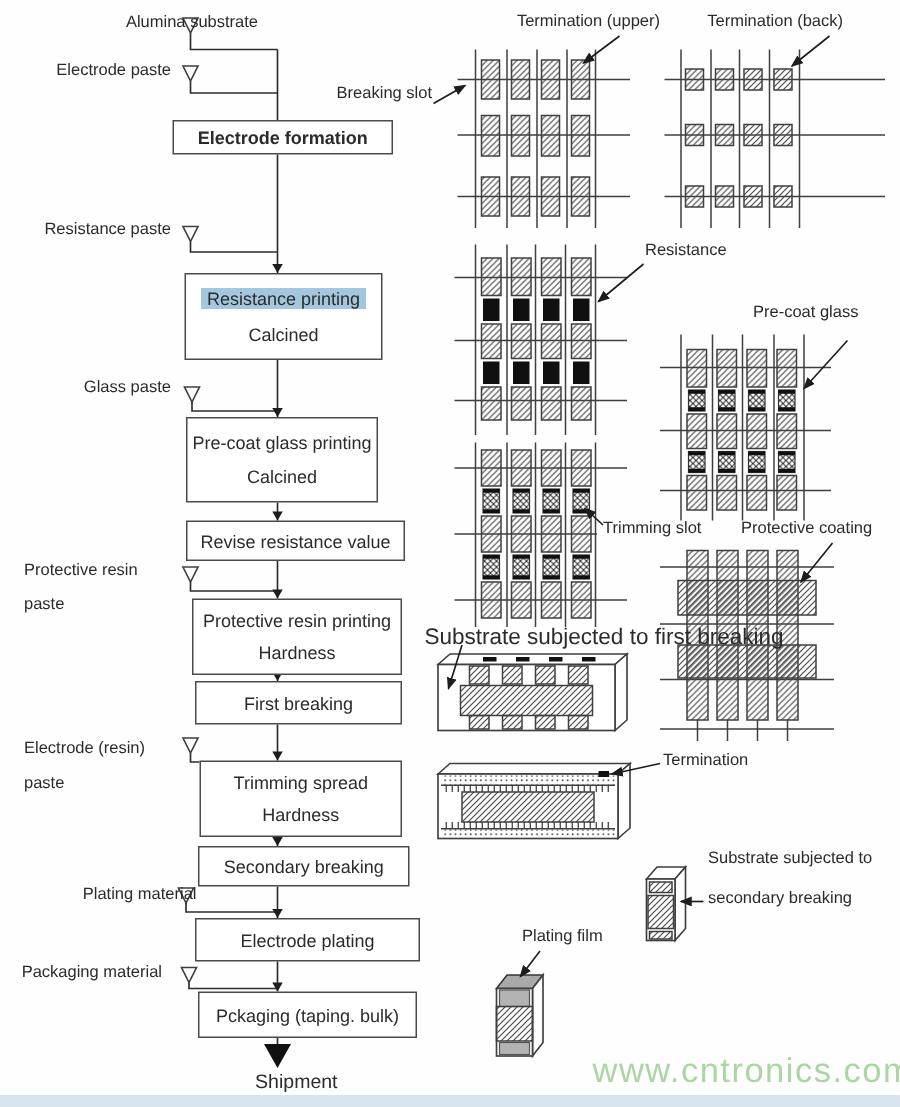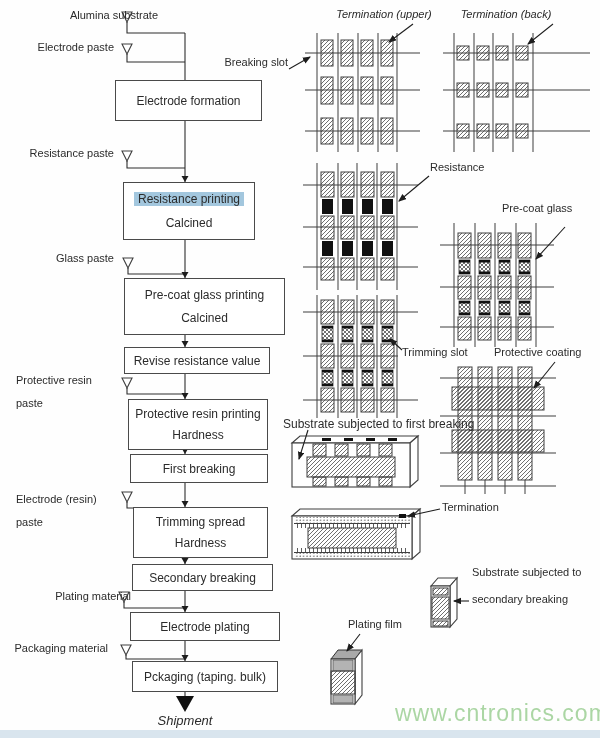--- a/index.html
+++ b/index.html
@@ -10,21 +10,21 @@
   }
   html,body{margin:0;padding:0;background:#fff;}
   #canvas{
     position:relative;width:600px;height:738px;background:#fefefe;
     font-family:"Liberation Sans", sans-serif;color:var(--ink);overflow:hidden;
   }
   #diagram-svg{position:absolute;left:0;top:0;}
   .lbl{position:absolute;font-size:11px;line-height:13px;white-space:nowrap;}
   .lbl.wrap{white-space:normal;}
   .lbl.r{text-align:right;}
-  .lbl.c{text-align:center;font-style:italic;}
+  .lbl.c{text-align:right;}
   .flowbox{
     position:absolute;box-sizing:border-box;border:1.2px solid #4a4a4a;background:#fff;
     display:flex;flex-direction:column;align-items:center;justify-content:space-evenly;
     font-size:12px;text-align:center;
   }
   .flowbox .hl{background:var(--highlight);padding:0 4px;}
   .two{line-height:14px;}
   .watermark{
     position:absolute;left:395px;top:700px;width:195px;text-align:right;
     font-size:23px;letter-spacing:1px;color:var(--watermark);
@@ -273,28 +273,28 @@
     <path class="arr" d="M565,227 L536,259"></path>
     <path class="arr" d="M402,350 L390,339"></path>
     <path class="arr" d="M555,362 L534,388"></path>
     <path class="arr" d="M308,430 L299,459"></path>
     <path class="arr" d="M440,509 L408,516"></path>
     <path class="arr" d="M469,601 L454,601"></path>
     <path class="arr" d="M360,634 L347,651"></path>
   </g>
 </svg>
 
-<div class="flowbox" style="left:115px;top:80px;width:147px;height:41px;">
+<div class="flowbox" style="left:115px;top:80px;width:147px;height:23px;font-weight:bold;">
   <span>Electrode formation</span>
 </div>
 <div class="flowbox two" style="left:123px;top:182px;width:132px;height:58px;">
   <span class="hl">Resistance printing</span>
   <span>Calcined</span>
 </div>
-<div class="flowbox two" style="left:124px;top:278px;width:161px;height:57px;">
+<div class="flowbox two" style="left:124px;top:278px;width:128px;height:57px;">
   <span>Pre-coat glass printing</span>
   <span>Calcined</span>
 </div>
 <div class="flowbox" style="left:124px;top:347px;width:146px;height:27px;">
   <span>Revise resistance value</span>
 </div>
 <div class="flowbox two" style="left:128px;top:399px;width:140px;height:51px;">
   <span>Protective resin printing</span>
   <span>Hardness</span>
 </div>
@@ -308,37 +308,37 @@
 <div class="flowbox" style="left:132px;top:564px;width:141px;height:27px;">
   <span>Secondary breaking</span>
 </div>
 <div class="flowbox" style="left:130px;top:612px;width:150px;height:29px;">
   <span>Electrode plating</span>
 </div>
 <div class="flowbox" style="left:132px;top:661px;width:146px;height:31px;">
   <span>Pckaging (taping. bulk)</span>
 </div>
 
-<div class="lbl r" style="left:0;top:9px;width:114px;padding-left:44px;">Alumina substrate</div>
+<div class="lbl r" style="left:14px;top:9px;width:114px;padding-left:44px;">Alumina substrate</div>
 <div class="lbl r" style="left:0;top:41px;width:114px;">Electrode paste</div>
 <div class="lbl r" style="left:0;top:147px;width:114px;">Resistance paste</div>
 <div class="lbl r" style="left:0;top:252px;width:114px;">Glass paste</div>
 <div class="lbl wrap" style="left:16px;top:369px;width:100px;line-height:23px;">Protective resin paste</div>
 <div class="lbl wrap" style="left:16px;top:488px;width:110px;line-height:23px;">Electrode (resin) paste</div>
 <div class="lbl r" style="left:0;top:590px;width:112px;padding-left:19px;">Plating material</div>
 <div class="lbl r" style="left:0;top:642px;width:108px;">Packaging material</div>
 
 <div class="lbl c" style="left:328px;top:8px;width:112px;">Termination (upper)</div>
 <div class="lbl c" style="left:450px;top:8px;width:112px;">Termination (back)</div>
 <div class="lbl r" style="left:214px;top:56px;width:74px;">Breaking slot</div>
 <div class="lbl" style="left:430px;top:161px;">Resistance</div>
 <div class="lbl" style="left:502px;top:202px;">Pre-coat glass</div>
 <div class="lbl" style="left:402px;top:346px;">Trimming slot</div>
 <div class="lbl" style="left:494px;top:346px;">Protective coating</div>
-<div class="lbl" style="left:283px;top:418px;font-size:12px;text-align:center;">Substrate subjected to first breaking</div>
+<div class="lbl" style="left:283px;top:418px;font-size:15px;text-align:center;">Substrate subjected to first breaking</div>
 <div class="lbl" style="left:442px;top:501px;">Termination</div>
 <div class="lbl" style="left:472px;top:566px;">Substrate subjected to</div>
 <div class="lbl" style="left:472px;top:593px;">secondary breaking</div>
 <div class="lbl" style="left:348px;top:618px;">Plating film</div>
 
 <div class="lbl c" style="left:145px;top:714px;width:80px;font-size:13px;">Shipment</div>
 
 <div class="watermark">www.cntronics.com</div>
 <div class="bstrip"></div>
 

